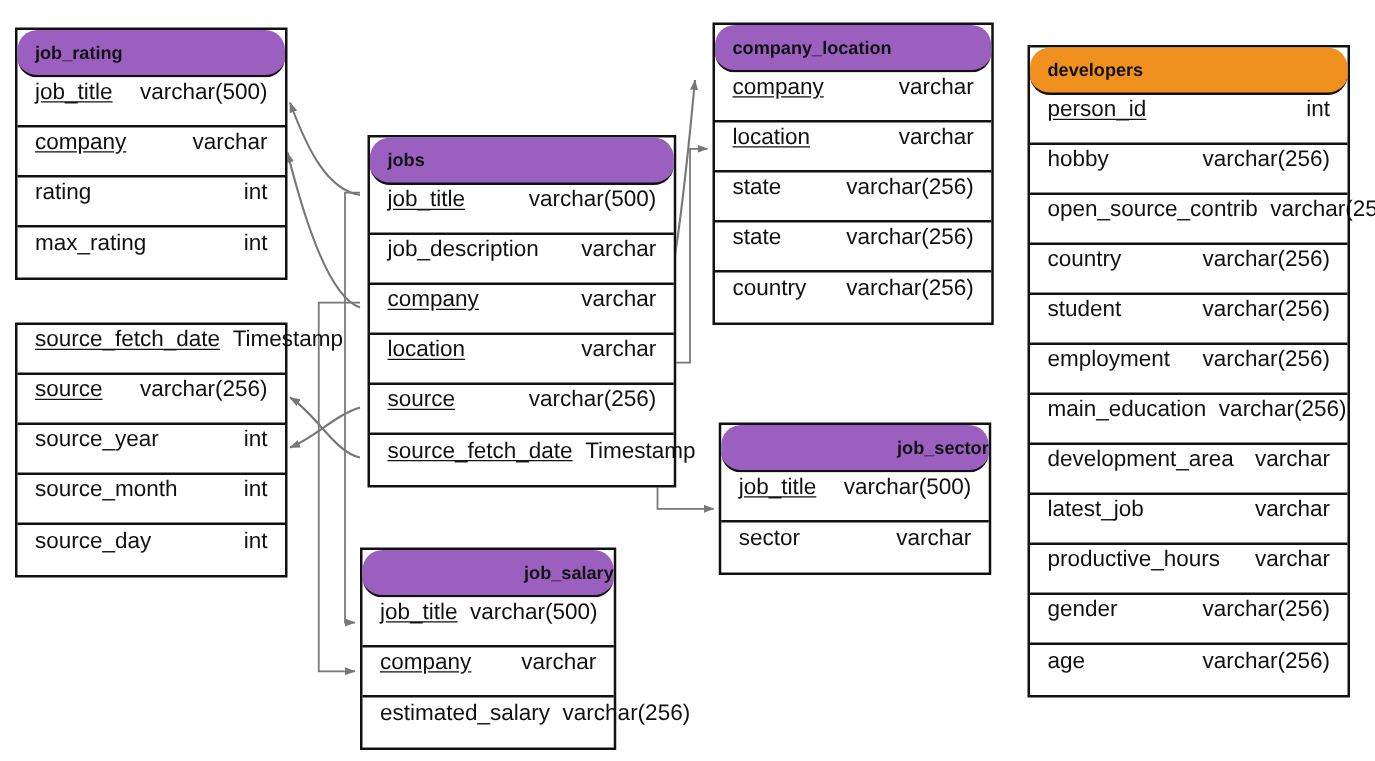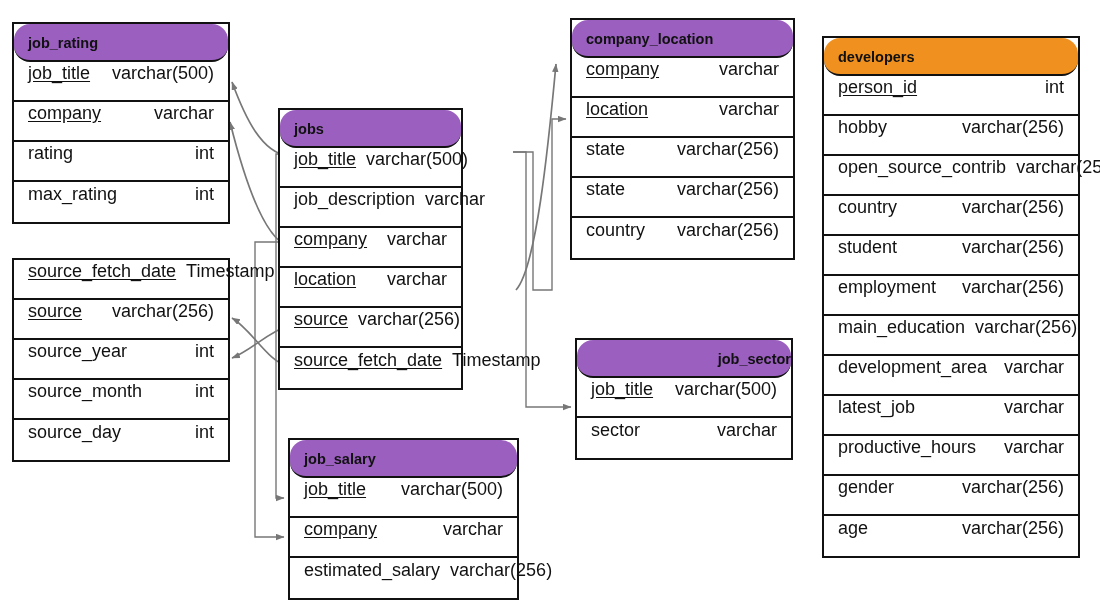--- a/index.html
+++ b/index.html
@@ -134,21 +134,21 @@
     <div class="attr-row">
       <span class="attr-name">source_month</span>
       <span class="attr-type">int</span>
     </div>
     <div class="attr-row">
       <span class="attr-name">source_day</span>
       <span class="attr-type">int</span>
     </div>
   </div>
 
-  <div class="entity" style="left:278px; top:108px; width:185px;">
+  <div class="entity" style="left:294px; top:108px; width:247px;">
     <div class="entity-header" style="background:#9B5FC0;">jobs</div>
     <div class="attr-row">
       <span class="attr-name key">job_title</span>
       <span class="attr-type">varchar(500)</span>
     </div>
     <div class="attr-row">
       <span class="attr-name">job_description</span>
       <span class="attr-type">varchar</span>
     </div>
     <div class="attr-row">
@@ -162,21 +162,21 @@
     <div class="attr-row">
       <span class="attr-name key">source</span>
       <span class="attr-type">varchar(256)</span>
     </div>
     <div class="attr-row">
       <span class="attr-name key">source_fetch_date</span>
       <span class="attr-type">Timestamp</span>
     </div>
   </div>
 
-  <div class="entity" style="left:288px; top:438px; width:231px;">
+  <div class="entity" style="left:288px; top:438px; width:205px;text-align:right;">
     <div class="entity-header" style="background:#9B5FC0;">job_salary</div>
     <div class="attr-row">
       <span class="attr-name key">job_title</span>
       <span class="attr-type">varchar(500)</span>
     </div>
     <div class="attr-row">
       <span class="attr-name key">company</span>
       <span class="attr-type">varchar</span>
     </div>
     <div class="attr-row">

